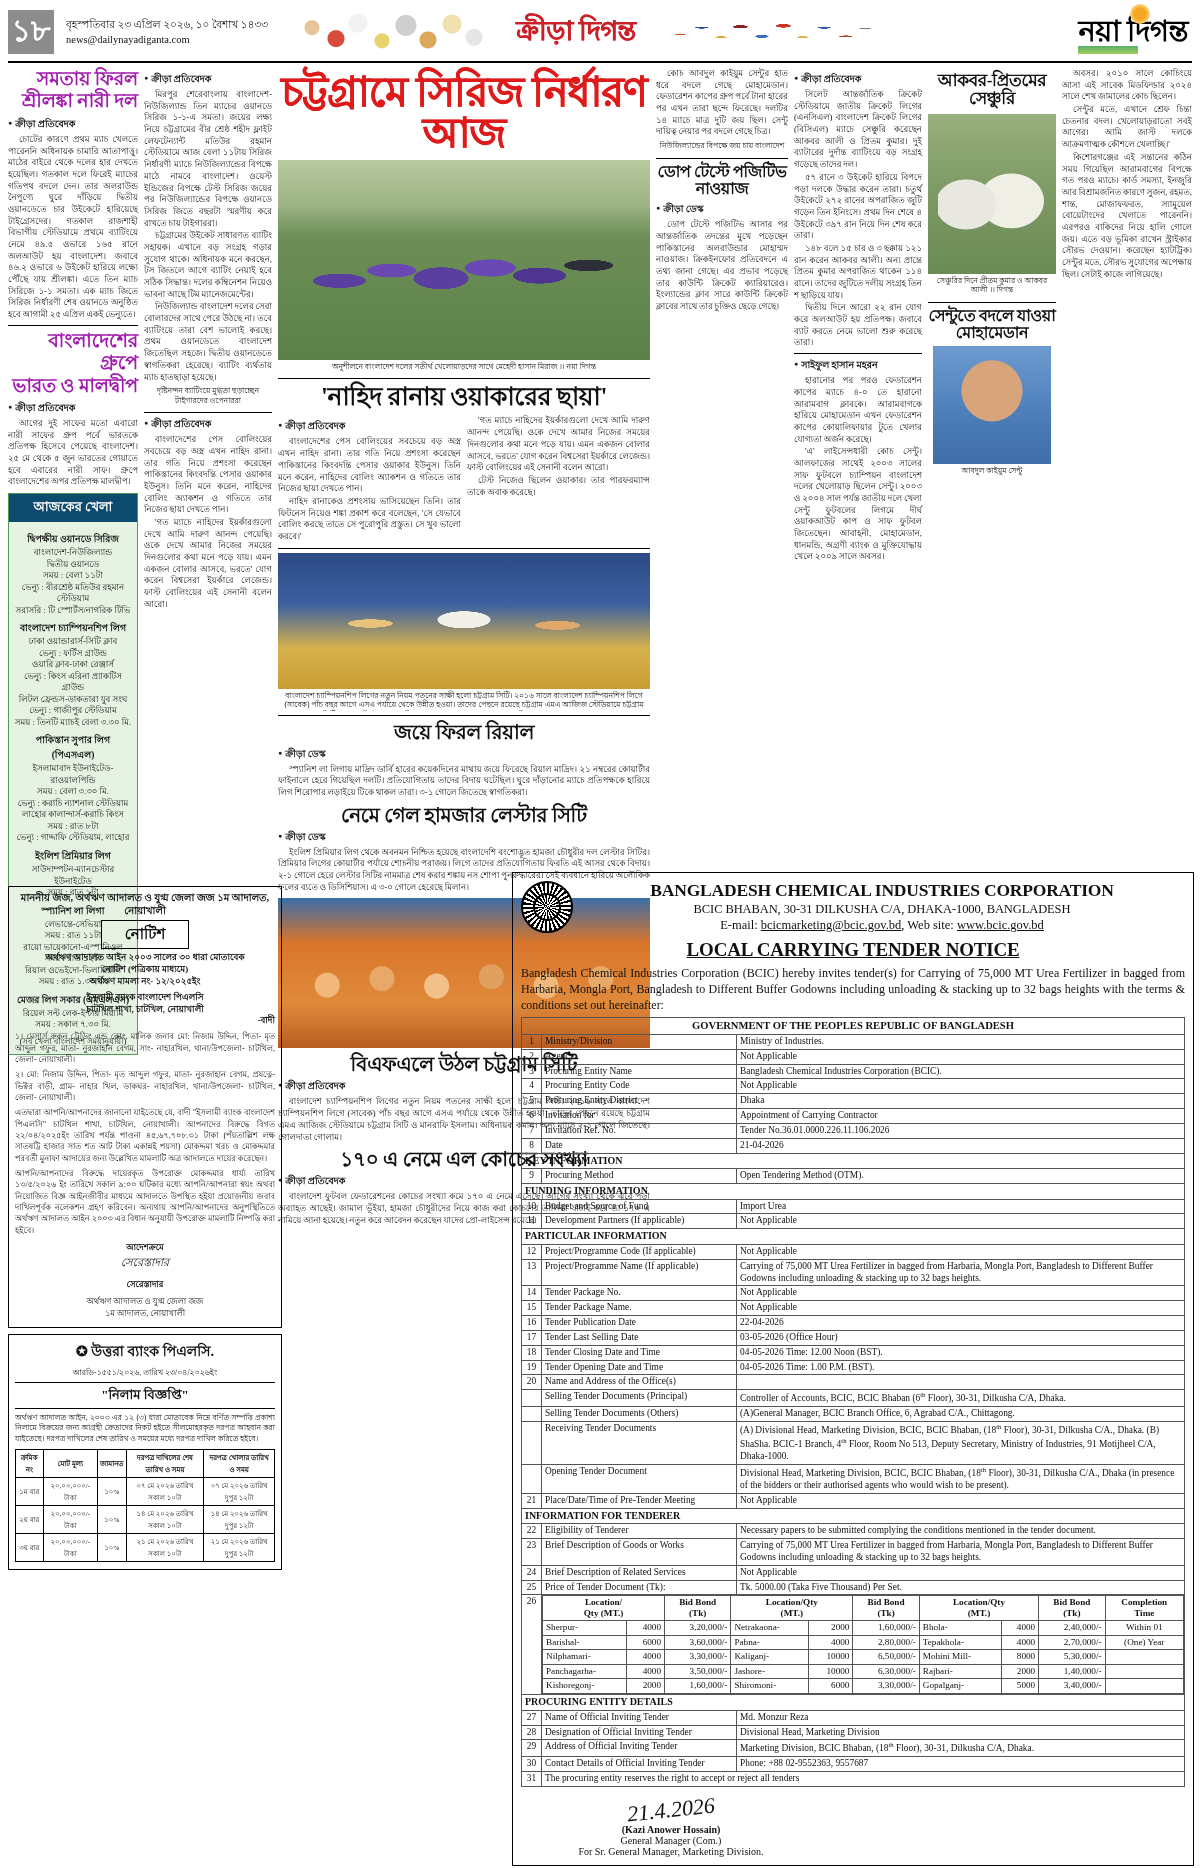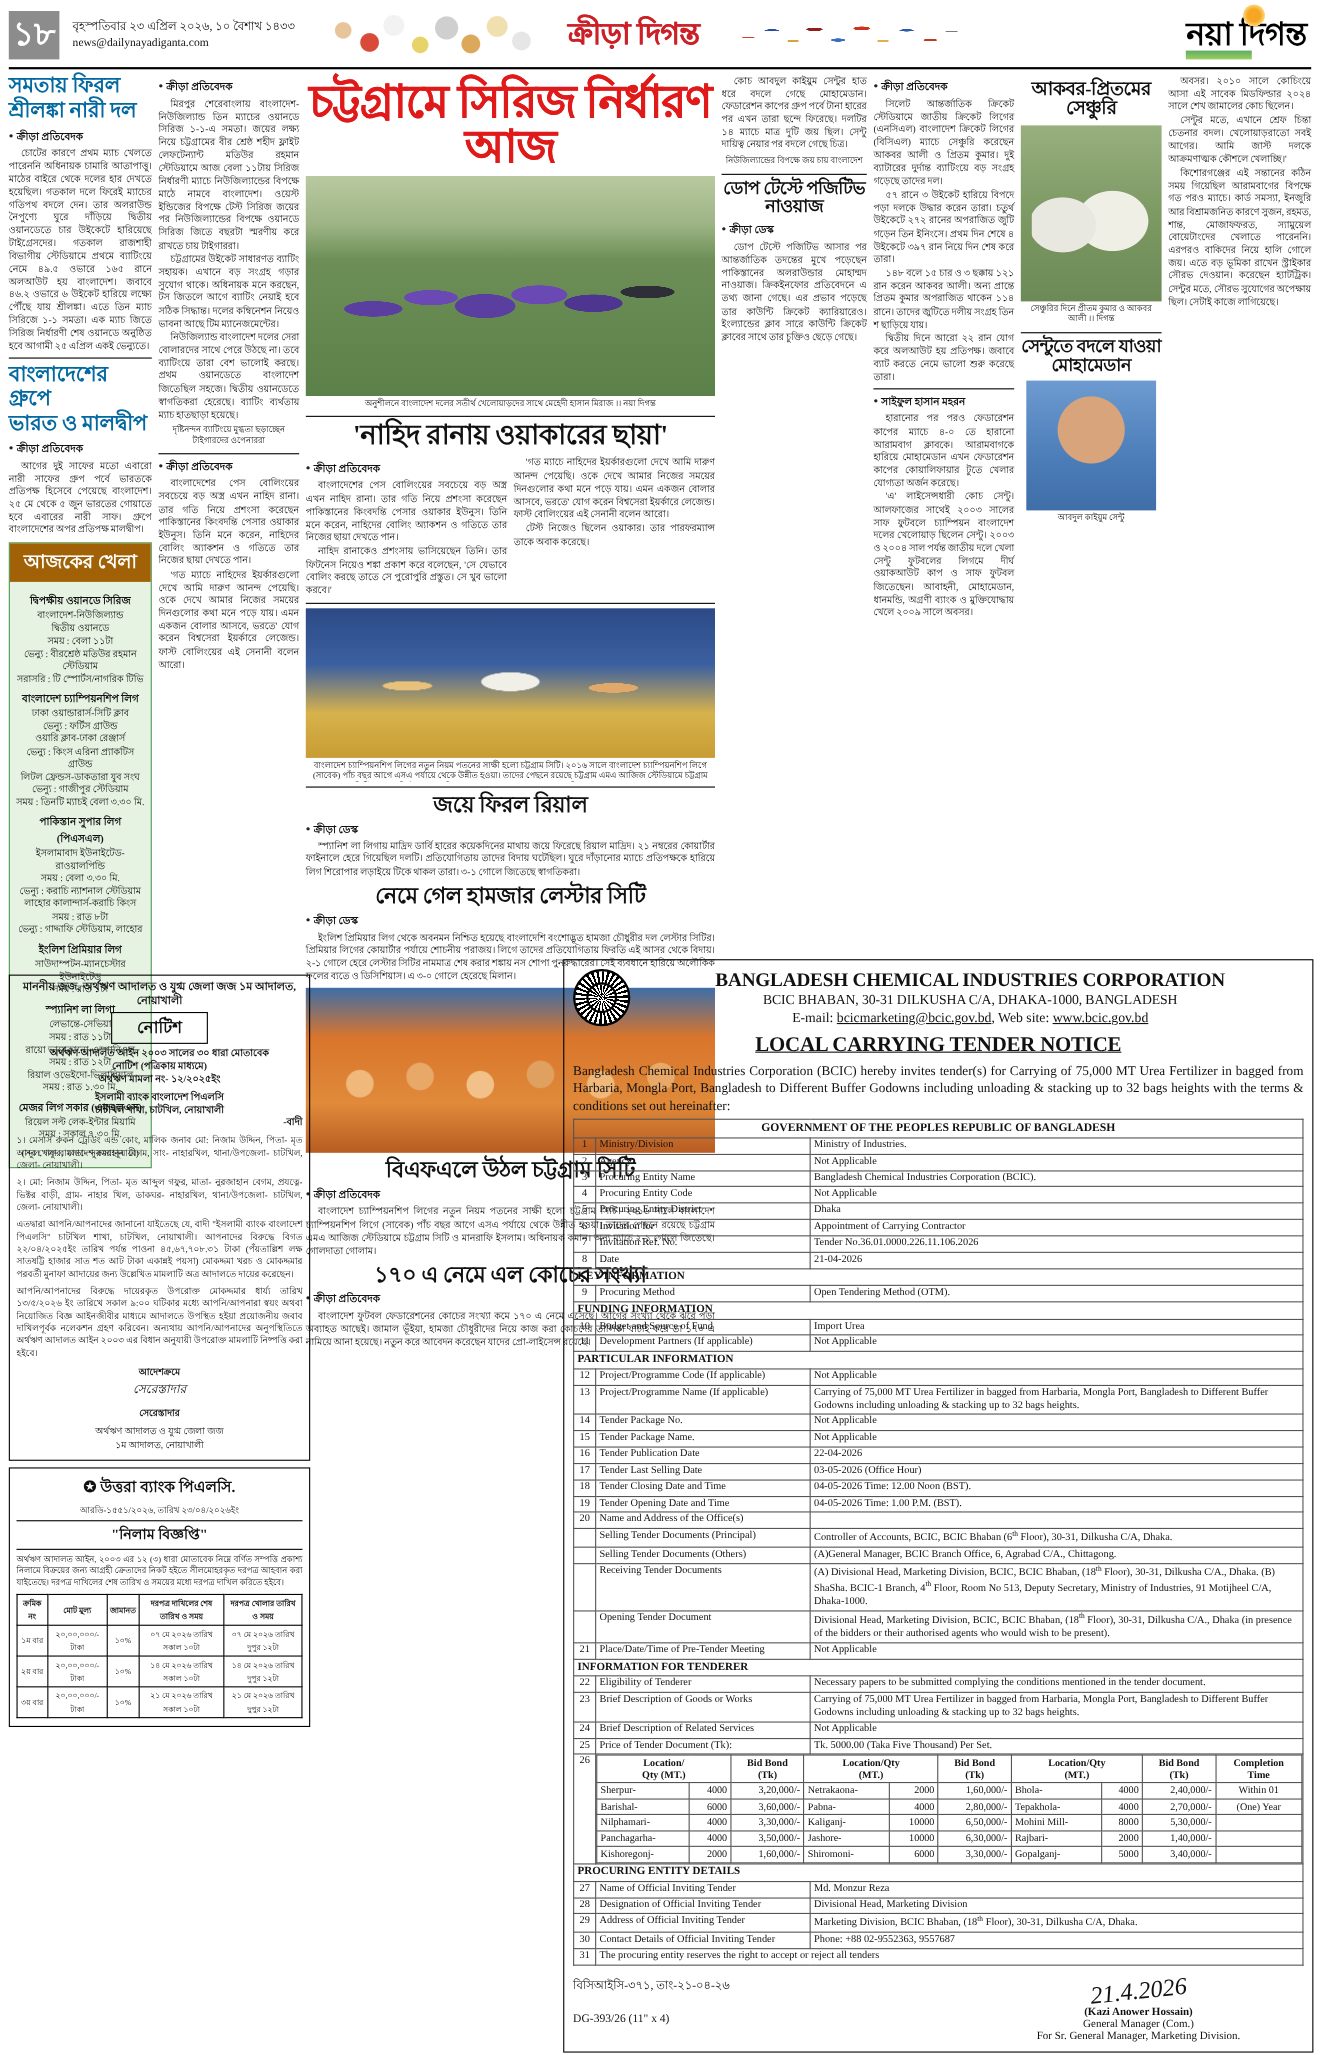--- a/index.html
+++ b/index.html
@@ -77,22 +77,22 @@
   .c2 { width: 128px; }
   .c3 { width: 372px; }
   .c4 { width: 132px; }
   .c5 { width: 128px; }
   .c6 { width: 128px; }
   .c7 { width: 130px; }
 
   
   .bn { font-family: "Liberation Serif", serif; }
   .hl-bn {
-    font-size: 19px; font-weight: bold; line-height: 1.18; color: #0369a1;
-    text-align: left; letter-spacing: -0.2px;
+    font-size: 19px; font-weight: bold; line-height: 1.18; color: #a21caf;
+    text-align: right; letter-spacing: -0.2px;
   }
   .byline {
     font-size: 9.5px; font-weight: bold; margin: 4px 0 2px;
   }
   .byline::before {
     content: "●"; font-size: 7px; color: #222; margin-right: 3px; vertical-align: 2px;
   }
   p.bodytext {
     font-size: 8.6px; line-height: 1.36; text-align: justify;
     text-indent: 11px; margin-bottom: 1px;
@@ -177,22 +177,22 @@
       radial-gradient(circle at 58% 46%, #e0a060 12px, transparent 13px),
       radial-gradient(circle at 74% 56%, #f0b87a 12px, transparent 13px),
       radial-gradient(circle at 90% 48%, #e8a868 12px, transparent 13px);
   }
 
   
   .sched-box {
     border: 1px solid #4f9a52; background: #e6f3e3; margin-top: 5px; padding: 0 0 6px;
   }
   .sched-head {
-    background: #a16207; color: #fff; text-align: center; font-weight: bold;
-    font-size: 17px; padding: 3px 0 4px;
+    background: #0c4a6e; color: #fff; text-align: center; font-weight: bold;
+    font-size: 13px; padding: 3px 0 4px;
   }
   .sched-body { padding: 5px 5px 0; }
   .sg-title { font-weight: bold; font-size: 9.4px; text-align: center; margin-top: 5px; }
   .sg-line { font-size: 8.6px; text-align: center; line-height: 1.34; }
   .sched-note { font-size: 8.2px; text-align: center; margin-top: 4px; }
 
   
   .court-box { border: 1.5px solid #000; margin-top: 6px; padding: 4px 6px 7px; }
   .court-top { font-size: 10px; font-weight: bold; text-align: center; line-height: 1.3; }
   .court-title {
@@ -785,24 +785,20 @@
             <td>Phone: +88 02-9552363, 9557687</td>
           </tr>
           <tr>
             <td class="tnum">31</td>
             <td colspan="2">The procuring entity reserves the right to accept or reject all tenders</td>
           </tr>
         </tbody>
     </table>
 
     <div class="t-foot">
-      <div class="t-foot-l">
-        <div class="fl1 bn">বিসিআইসি-৩৭১, তাং-২১-০৪-২৬</div>
-        <div>DG-393/26 (11" x 4)</div>
-      </div>
       <div class="t-foot-r">
         <div class="sig-hand">21.4.2026</div>
         <div class="nm">(Kazi Anower Hossain)</div>
         <div class="ds">General Manager (Com.)</div>
         <div class="ds">For Sr. General Manager, Marketing Division.</div>
       </div>
     </div>
   </div>
 
 </div>

